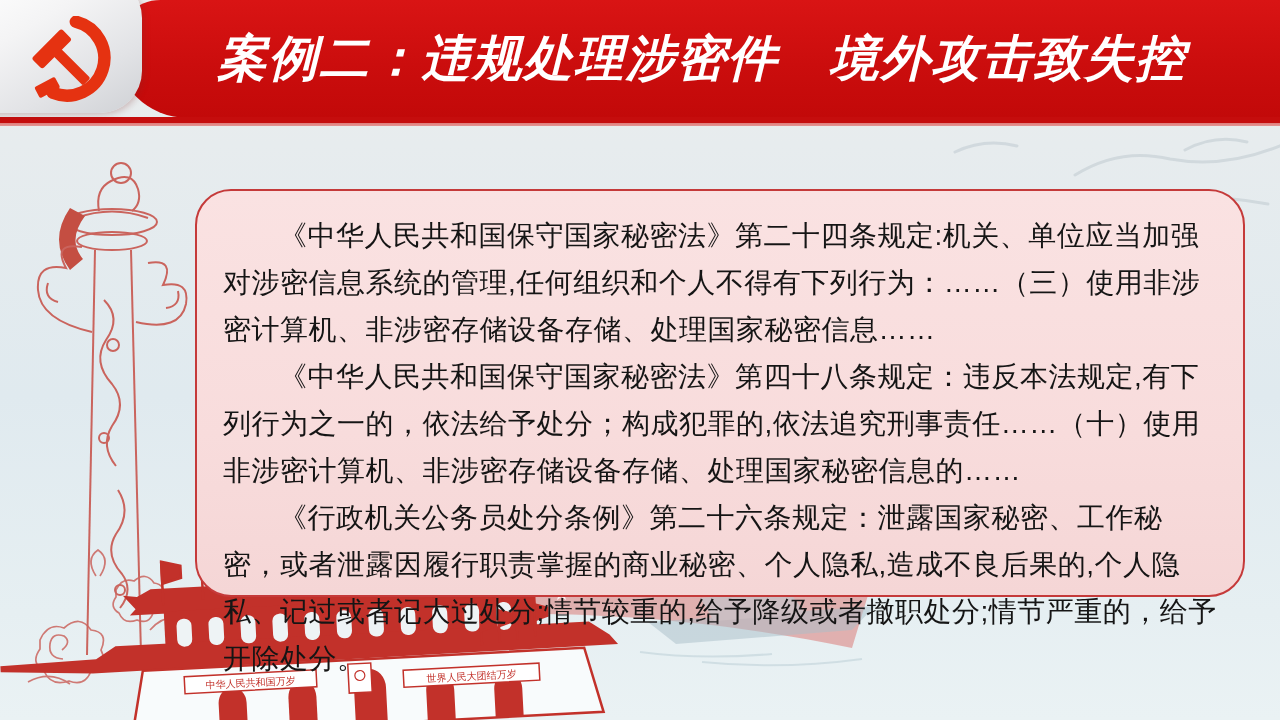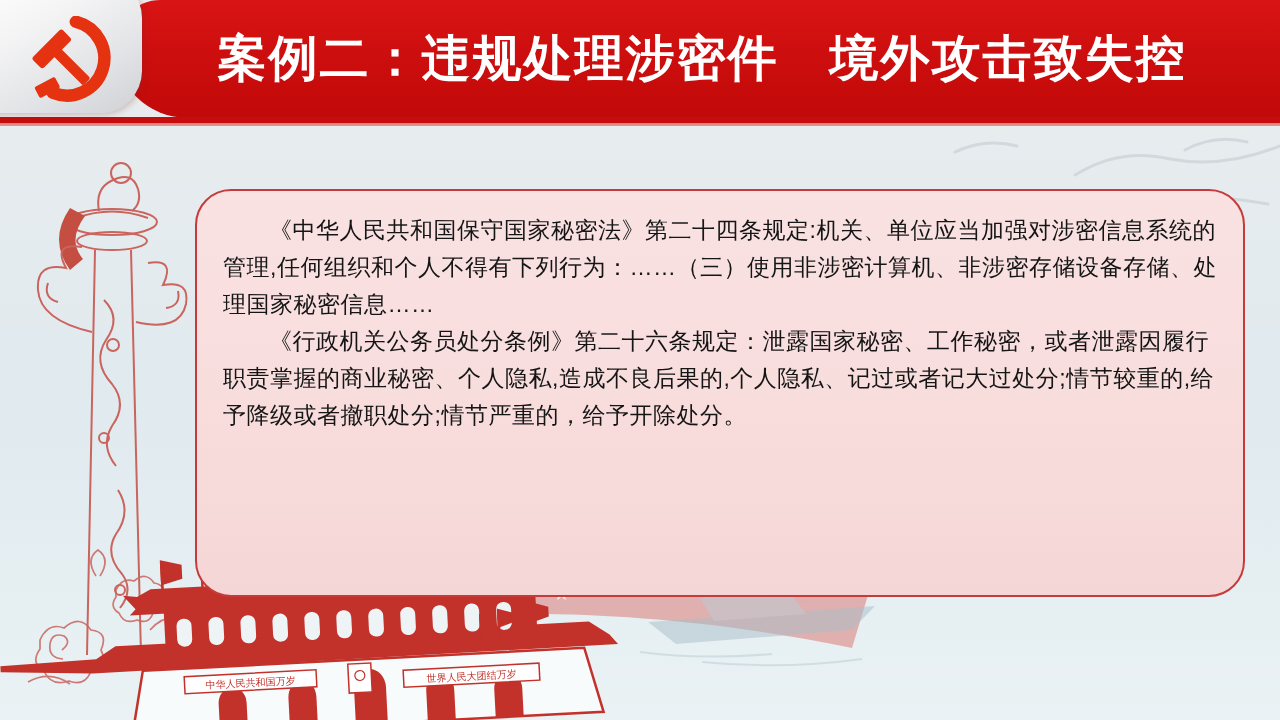--- a/index.html
+++ b/index.html
@@ -17,29 +17,29 @@
        border-radius:50px 0 0 80px;}
   .banner-strip{position:absolute;left:0;top:117px;width:100%;height:9px;z-index:3;
        background:linear-gradient(180deg,#c50d0d 0%,#c50d0d 62%,#df7a78 62%,#e49593 100%);}
   .emblem-tab{position:absolute;left:-24px;top:-24px;width:166px;height:137px;z-index:4;
        border-radius:0 42px 42px 0;
        background:linear-gradient(150deg,#ffffff 0%,#f4f4f5 35%,#e2e3e6 70%,#cfd1d5 100%);
        box-shadow:2px 2px 6px rgba(120,40,40,0.25);}
   .emblem-tab svg{position:absolute;left:48px;top:40px;}
   .slide-title{position:absolute;left:150px;right:26px;top:26px;z-index:5;
        text-align:center;color:#ffffff;font-size:49px;font-weight:800;
-       letter-spacing:2px;white-space:nowrap;}
+       letter-spacing:2px;white-space:nowrap;font-style:italic;}
 
   
   .legal-box{position:absolute;left:195px;top:189px;width:1050px;height:408px;z-index:2;
        box-sizing:border-box;border:2.5px solid #c53a3a;border-radius:36px;
        background:linear-gradient(180deg,#fae2e2 0%,#f8dcdc 60%,#f5d6d6 100%);
        padding:21px 26px 0 26px;}
   .legal-box p{margin:0;text-indent:2em;color:#151515;
-       font-size:23px;line-height:37px;letter-spacing:0.5px;}
+       font-size:28px;line-height:47px;letter-spacing:0.5px;}
 
   
   .publisher{position:absolute;right:36px;bottom:4px;z-index:6;display:flex;align-items:center;
        font-family:"Liberation Serif",serif;color:#1c1c1c;}
   .pub-lines{text-align:center;font-size:27px;line-height:34px;letter-spacing:2px;}
   .pub-seal{font-size:28px;margin-left:8px;margin-top:10px;}
 </style>
 </head>
 <body>
 
@@ -182,17 +182,18 @@
         </g>
         <rect x="12" y="68" width="24" height="13" rx="2" transform="rotate(-28 24 74)"></rect>
       </g>
       <path d="M 54,6 A 39,39 0 1 1 30,80" stroke="#e53211" stroke-width="13" fill="none" stroke-linecap="round"></path>
     </svg>
   </div>
   <div class="slide-title">案例二：违规处理涉密件　境外攻击致失控</div>
 
   <div class="legal-box">
     <p>《中华人民共和国保守国家秘密法》第二十四条规定:机关、单位应当加强对涉密信息系统的管理,任何组织和个人不得有下列行为：……（三）使用非涉密计算机、非涉密存储设备存储、处理国家秘密信息……</p>
+    <p>《中华人民共和国保守国家秘密法》第四十八条规定：违反本法规定,有下列行为之一的，依法给予处分；构成犯罪的,依法追究刑事责任……（十）使用非涉密计算机、非涉密存储设备存储、处理国家秘密信息的……</p>
     <p>《行政机关公务员处分条例》第二十六条规定：泄露国家秘密、工作秘密，或者泄露因履行职责掌握的商业秘密、个人隐私,造成不良后果的,个人隐私、记过或者记大过处分;情节较重的,给予降级或者撤职处分;情节严重的，给予开除处分。</p>
   </div>
 
 
 </div>
 
 </body></html>

